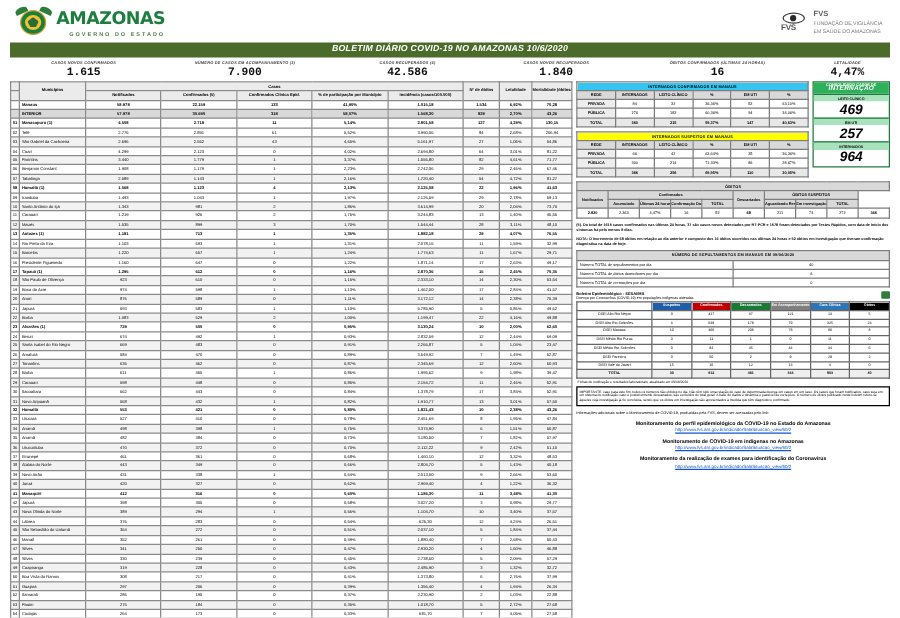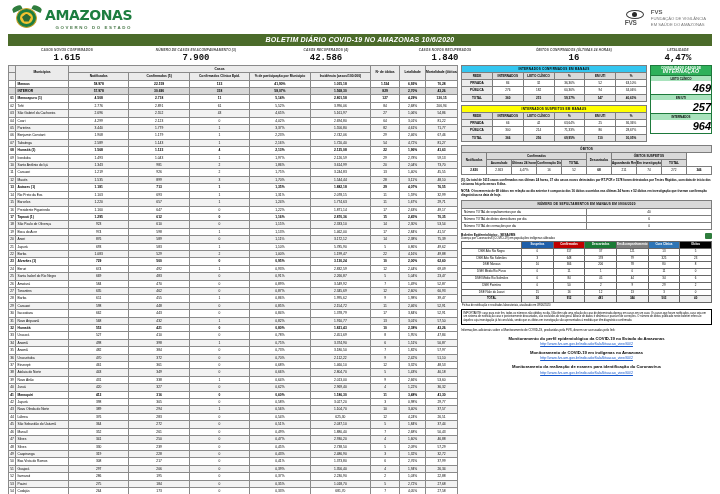--- a/index.html
+++ b/index.html
@@ -73,21 +73,21 @@
   .band-grey { background:#d9d9d9; font-weight:bold; font-size:3.4px; letter-spacing:0.2px;}
   .rth { background:#d9d9d9; font-weight:bold; font-size:3px; }
   .rt-tot td { font-weight:bold; background:#e8e8e8; }
   .rt-lbl { background:#ededed; font-weight:bold; }
 
   .panelrow { display:flex; gap:3px; align-items:flex-start; }
   .green-box { width:62px; border:0.6px solid #1e7a3c; }
   .gb-title { background:#2eb05a; color:#fff; font-weight:bold; font-size:3.1px; text-align:center; line-height:3.6px; padding:1px 0; }
   .gb-title b { display:block; font-size:5.2px; font-style:italic; letter-spacing:0.2px;}
   .gb-sub { background:#a9e3bd; font-weight:bold; font-size:2.9px; text-align:center; padding:0.6px 0; border-top:0.4px solid #1e7a3c;}
-  .gb-val { font-size:11px; font-weight:bold; font-style:italic; text-align:right; padding:0.5px 0; }
+  .gb-val { font-size:11px; font-weight:bold; font-style:italic; text-align:center; padding:0.5px 0; }
   .note { font-size:3px; line-height:4.2px; font-weight:bold; margin:2px 0 3px 0; }
   .note2 { font-size:3px; line-height:4.2px; font-weight:bold; margin:2px 0 3px 0; }
 
   .epi-head { font-size:3.2px; font-weight:bold; line-height:4px;}
   .epi-sub  { font-size:2.9px; line-height:3.8px;}
   table.ind { border-collapse:collapse; width:100%; table-layout:fixed; }
   table.ind th, table.ind td { border:0.4px solid #666; font-size:2.9px; text-align:center; height:6px; line-height:5.8px; padding:0; white-space:nowrap; overflow:hidden;}
   th.ih { color:#fff; font-weight:bold; font-size:2.9px; }
   td.indname { text-align:left; padding-left:1px; font-size:2.8px;}
   tr.ind-tot td { font-weight:bold; background:#efefef; }

